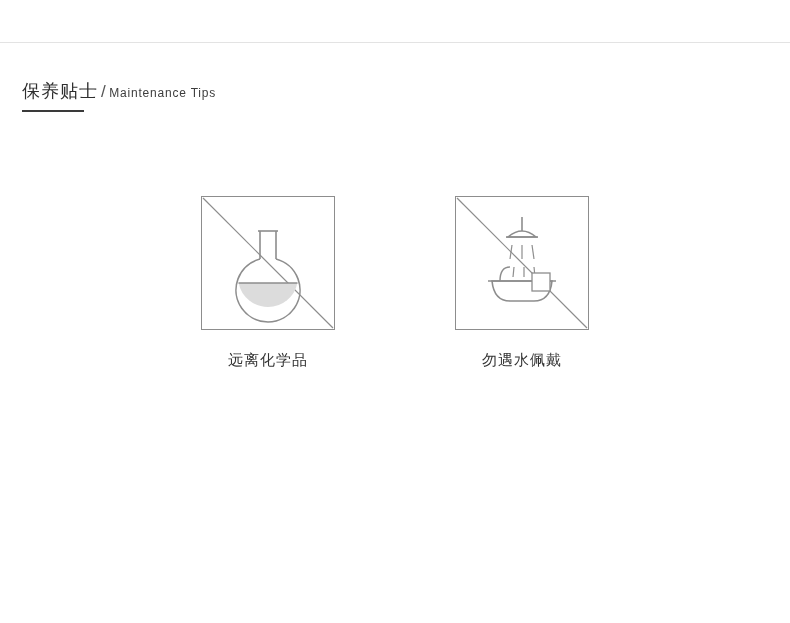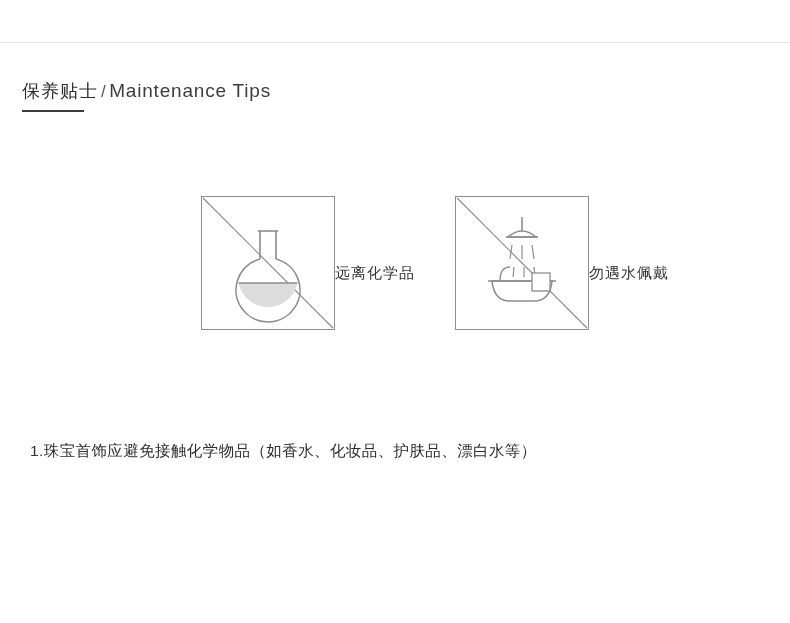--- a/index.html
+++ b/index.html
@@ -45,21 +45,21 @@
   .heading .cn {
     font-size: 18px;
     letter-spacing: 1px;
   }
   .heading .sep {
     font-size: 17px;
     color: #555;
     padding: 0 3px;
   }
   .heading .en {
-    font-size: 19px;
+    font-size: 12px;
     letter-spacing: 0.8px;
     color: #3d3d3d;
   }
   .heading-underline {
     position: absolute;
     left: 22px;
     top: 110px;
     width: 62px;
     height: 2px;
     background: #3a3a3a;
@@ -70,20 +70,21 @@
     left: 0;
     top: 196px;
     width: 790px;
     display: flex;
     justify-content: center;
     gap: 120px;
   }
   .icon-item {
     width: 134px;
     display: flex;
+    flex-direction: column;
     align-items: center;
   }
   .icon-box {
     position: relative;
     width: 134px;
     height: 134px;
     border: 1px solid #8d8d8d;
     box-sizing: border-box;
     background: #ffffff;
   }
@@ -171,16 +172,15 @@
 
           <rect x="76" y="76" width="18" height="18" fill="#ffffff" stroke="#8d8d8d" stroke-width="1.3"></rect>
         </svg>
       </div>
       <div class="icon-caption">勿遇水佩戴</div>
     </div>
 
   </div>
 
   <div class="notes">
-    <div class="note-line">1.珠宝首饰应避免接触化学物品（如香水、化妆品、护肤品、漂白水等）</div>
   </div>
 
 </div>
 
 </body></html>

